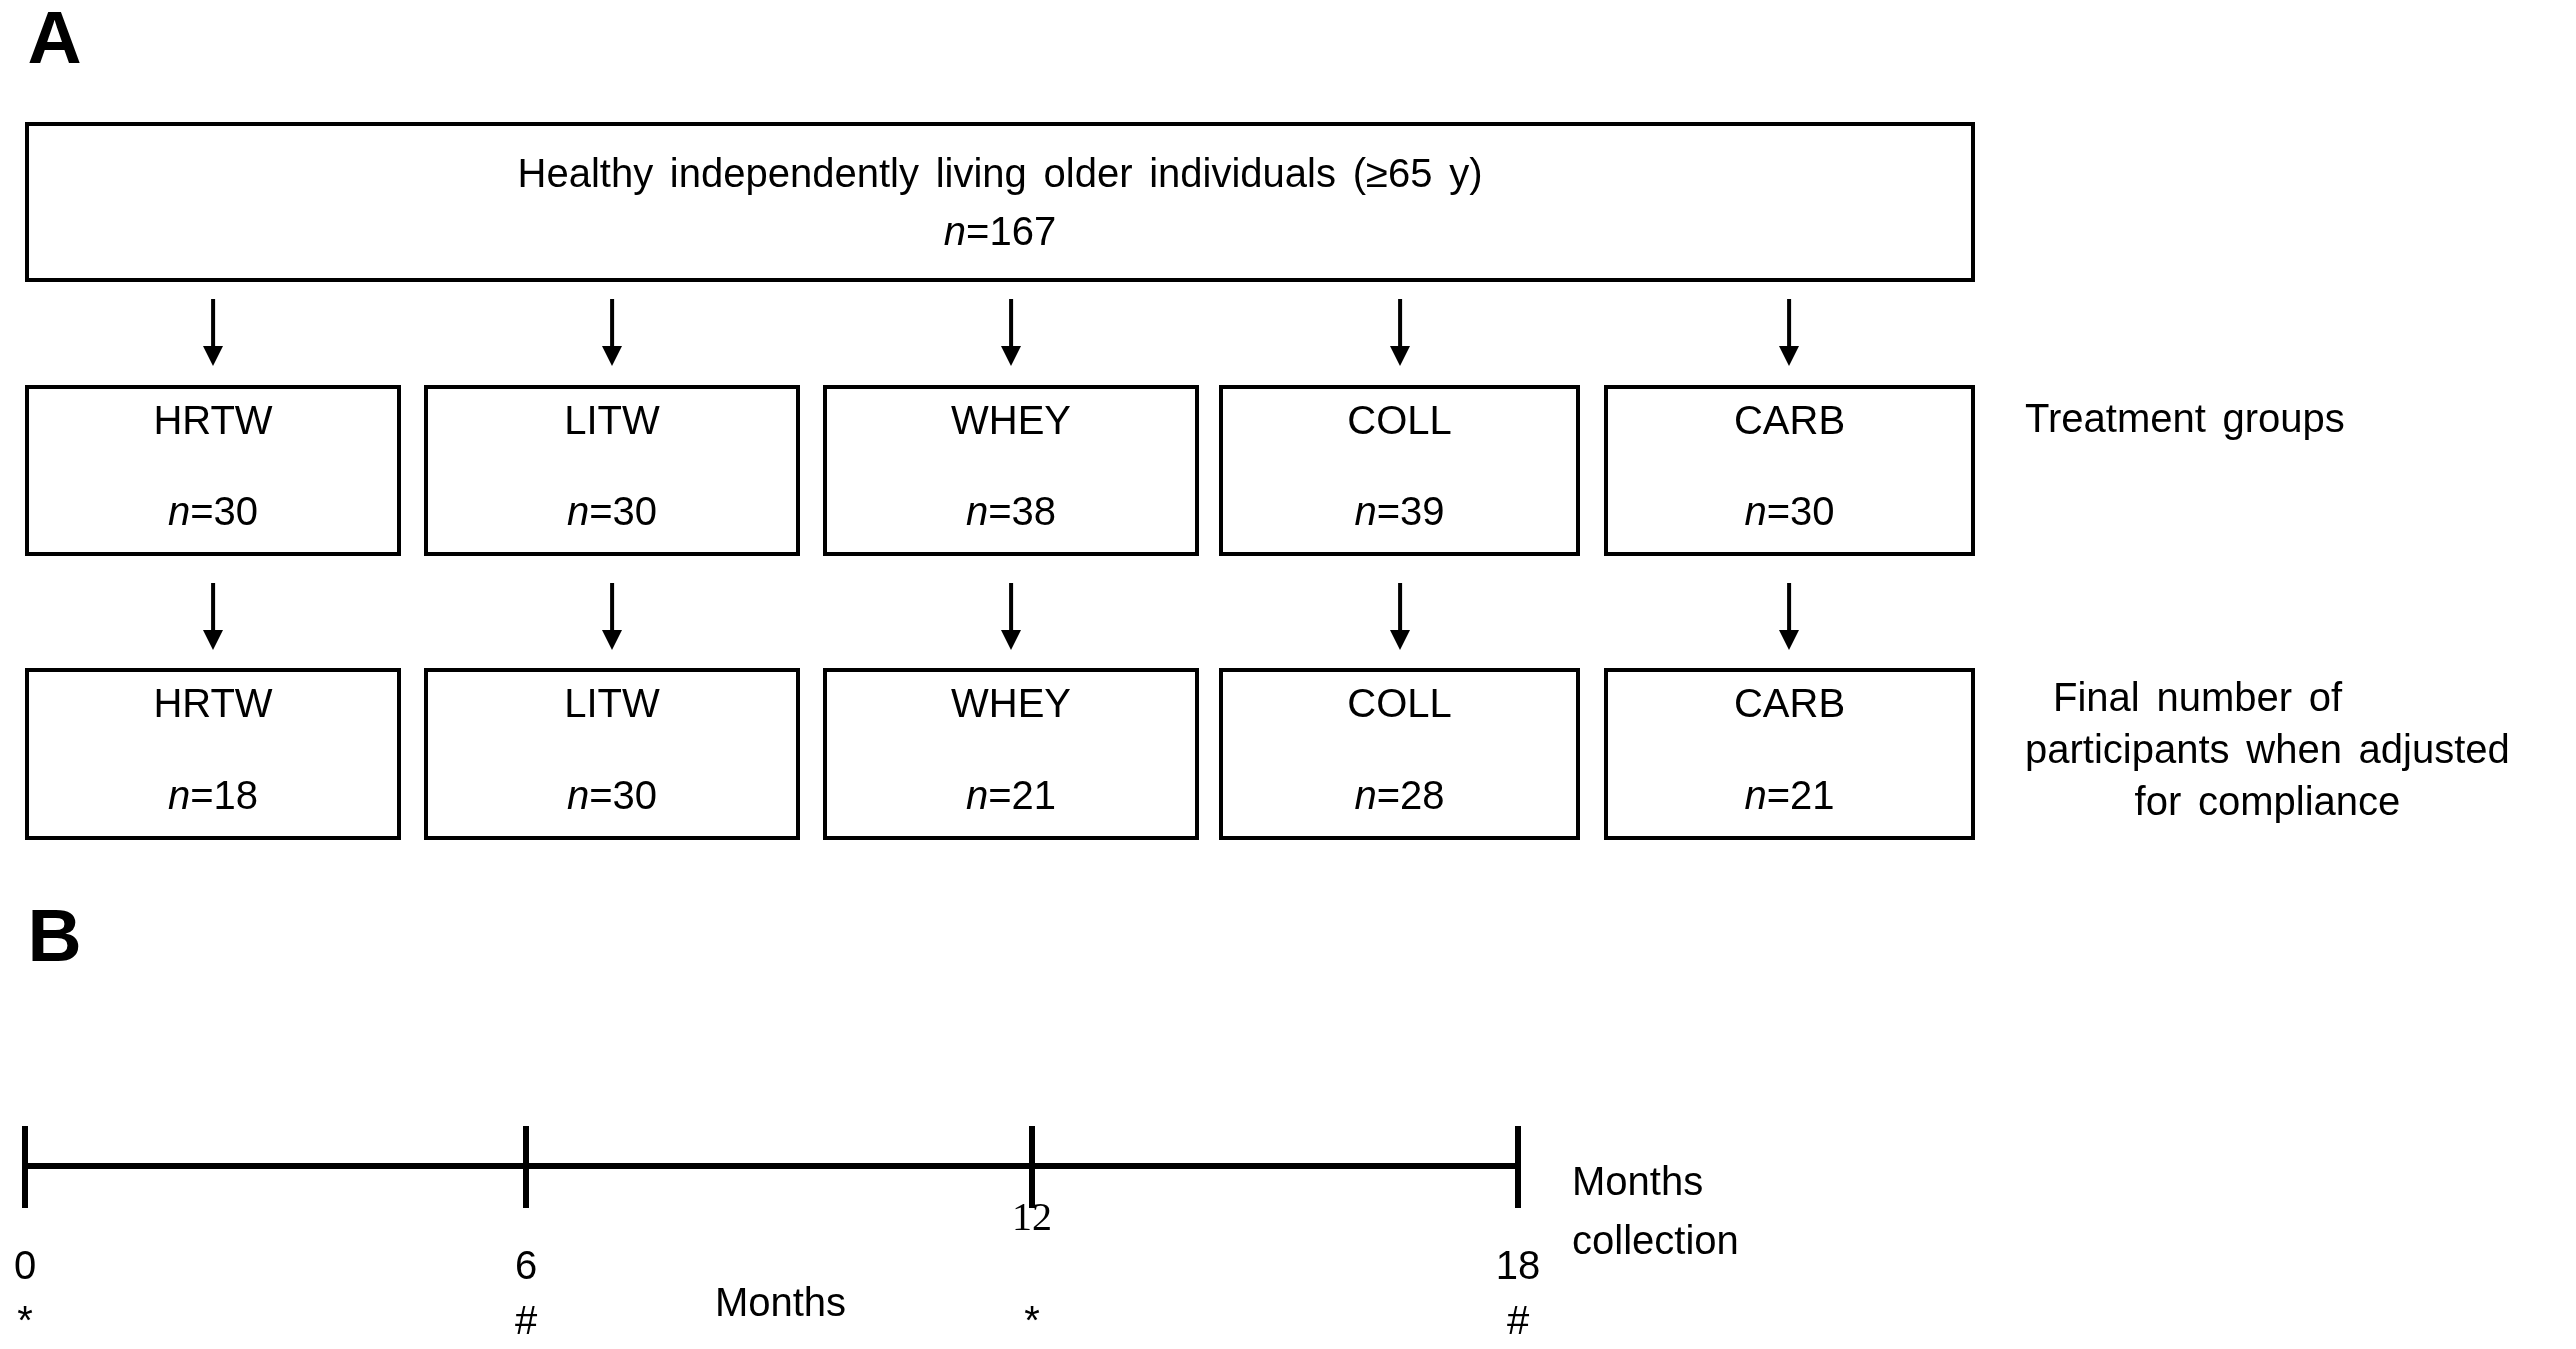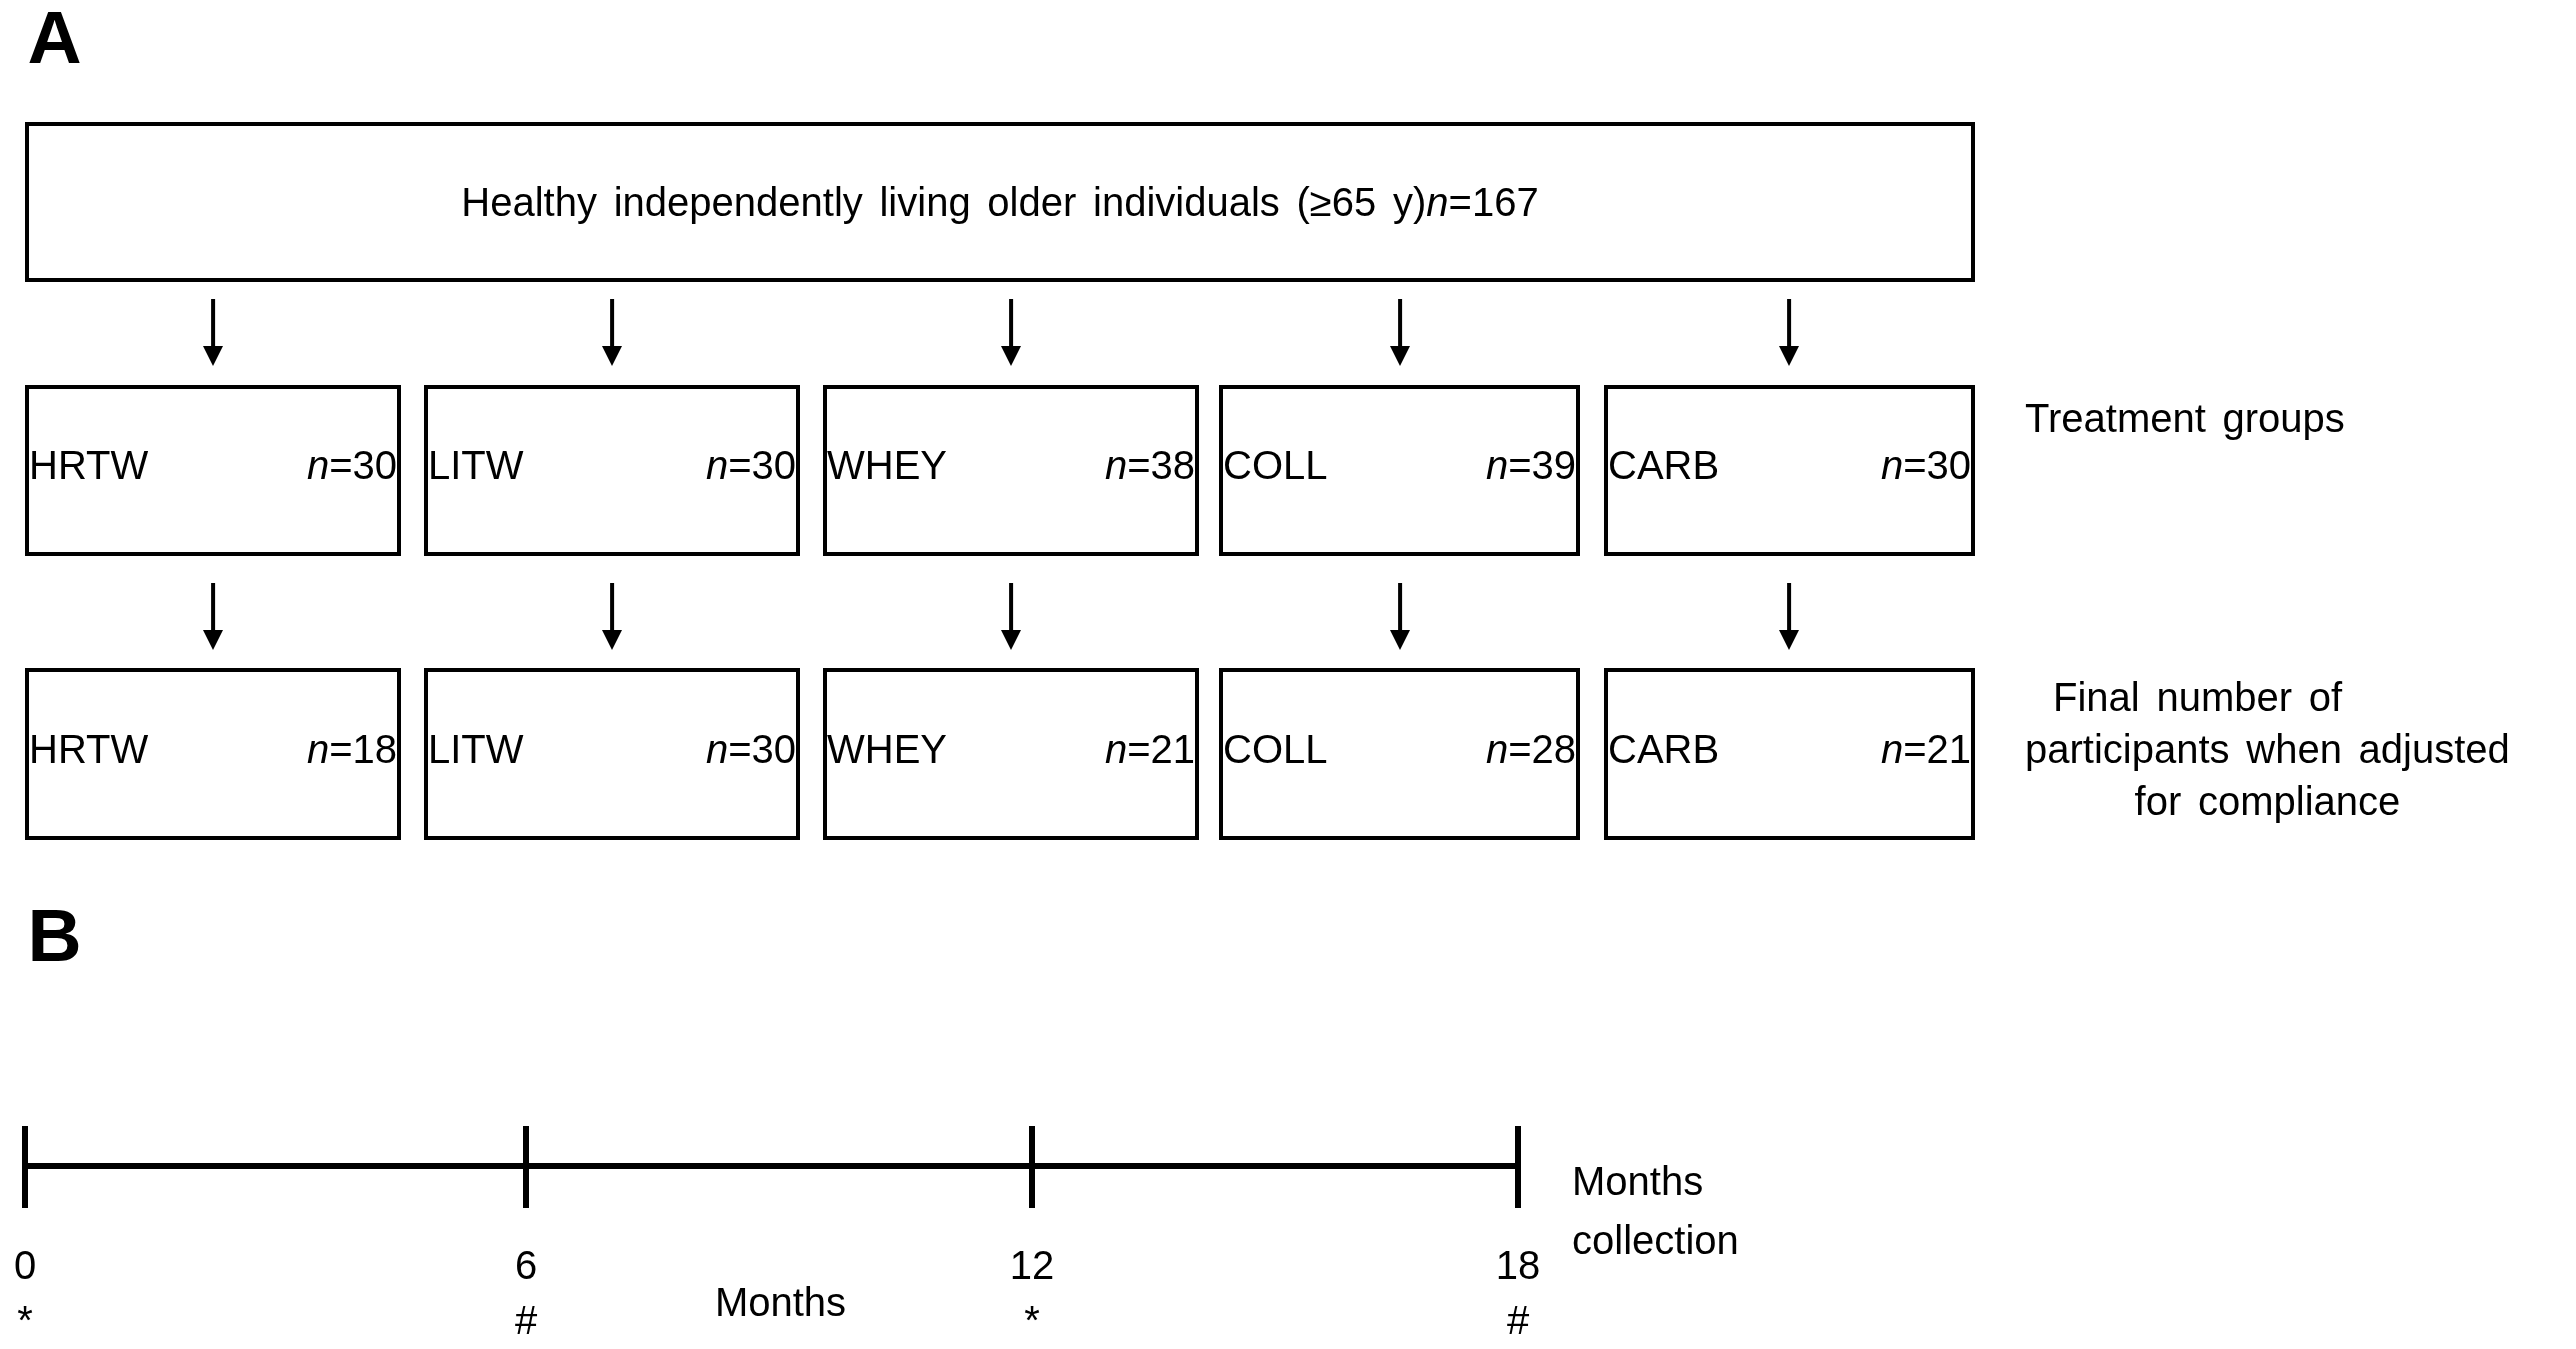--- a/index.html
+++ b/index.html
@@ -11,21 +11,21 @@
     overflow: hidden;
   }
   .stage { position: relative; width: 2576px; height: 1350px; background: #fff; }
   .abs { position: absolute; }
   .txt { font-size: 40px; line-height: 46px; word-spacing: 0.14em; white-space: nowrap; }
   .panel-label { font-size: 75px; line-height: 75px; font-weight: bold; }
   .box {
     box-sizing: border-box;
     border: 4.6px solid #000;
     background: #fff;
-    display: flex; flex-direction: row; align-items: center;
+    display: flex; flex-direction: column; align-items: center;
   }
   .big-box { justify-content: center; text-align: center; }
   .big-box .txt { line-height: 58px; }
   .small-box { justify-content: space-between; padding: 7.6px 0 18.3px 0; text-align: center; }
   .n-it { font-style: italic; }
   
   .arrow { width: 30.5px; height: 67px; }
   .arrow .shaft {
     position: absolute; left: 50%; top: 0; transform: translateX(-50%);
     width: 3.8px; height: 49px; background: #000;
@@ -152,21 +152,21 @@
 
 
   <div class="abs tl-line" style="left:23px; top:1163px; width:1498px;"></div>
   <div class="abs tl-tick" style="left:22px;   top:1126px;"></div>
   <div class="abs tl-tick" style="left:523px;  top:1126px;"></div>
   <div class="abs tl-tick" style="left:1029px; top:1126px;"></div>
   <div class="abs tl-tick" style="left:1515px; top:1126px;"></div>
 
   <div class="abs txt center" style="left:-36px;  top:1242px; width:122px;">0</div>
   <div class="abs txt center" style="left:465px;  top:1242px; width:122px;">6</div>
-  <div class="abs txt center" style="left:971px; top:1242px; width:122px;">12</div>
+  <div class="abs txt center" style="left:971px; top:1194px; width:122px;font-family:Liberation Serif, serif;">12</div>
   <div class="abs txt center" style="left:1457px; top:1242px; width:122px;">18</div>
 
   <div class="abs txt center" style="left:-36px;  top:1297px; width:122px;">*</div>
   <div class="abs txt center" style="left:465px;  top:1297px; width:122px;">#</div>
   <div class="abs txt center" style="left:971px; top:1297px; width:122px;">*</div>
   <div class="abs txt center" style="left:1457px; top:1297px; width:122px;">#</div>
 
   <div class="abs txt center" style="left:666px; top:1279px; width:229px;">Months</div>
 
   <div class="abs" style="left:1572px; top:1152px;">

